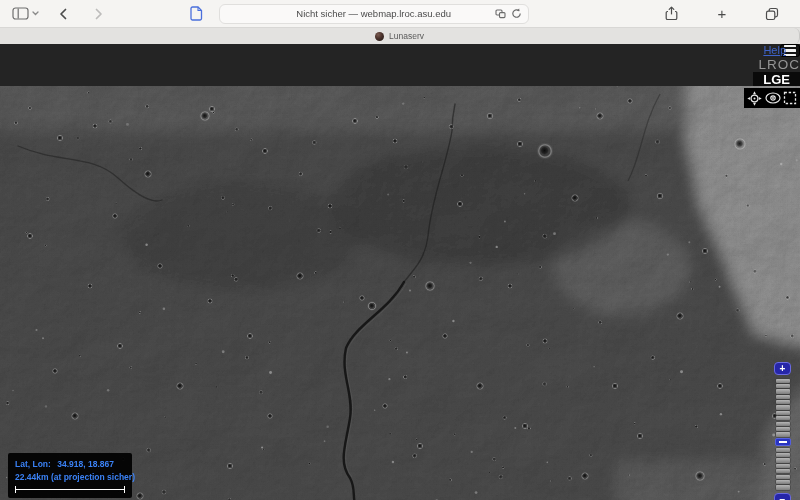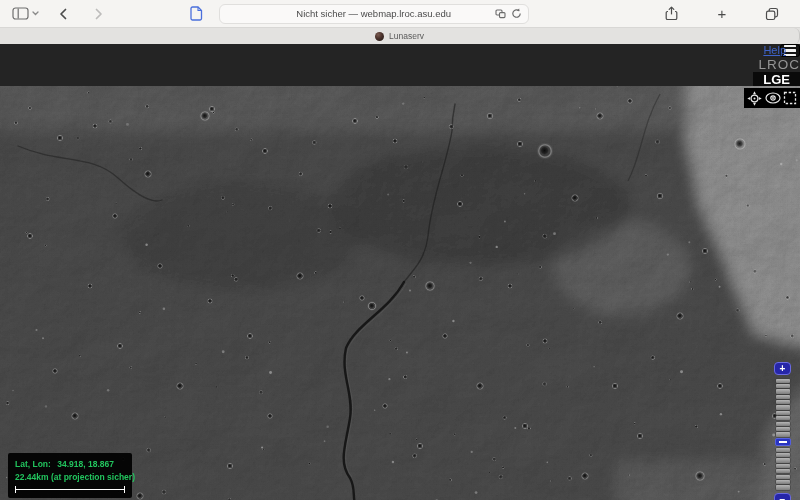--- a/index.html
+++ b/index.html
@@ -59,21 +59,21 @@
           cursor:pointer; display:flex; align-items:center; justify-content:center; }
   .zbtn.top { margin-bottom:3px; }
   .zbtn.bottom { margin-top:3px; }
   .zbar { width:14px; height:4.2px; margin:0.6px 0; border-radius:1px; cursor:pointer;
           background:linear-gradient(#b6b6b6,#7c7c7c); box-shadow:0 0 0 0.5px #3a3a3a; }
   .zhandle { width:16px; height:8px; margin:1px 0; border-radius:2px; background:#2a35c0;
              border:1px solid #5560e0; cursor:grab; display:flex; align-items:center; justify-content:center; }
   .zhandle i { display:block; width:8px; height:1.8px; background:#fff; }
 
   .infobox { position:absolute; left:8px; top:367px; width:124px; background:rgba(0,0,0,.92);
-             border-radius:2px; padding:6px 7px 5px 7px; color:#22c55e; }
+             border-radius:2px; padding:6px 7px 5px 7px; color:#3b82f6; }
   .infobox .row { font-size:8.5px; font-weight:bold; white-space:nowrap; margin-bottom:3px; }
   .infobox .row .val { margin-left:4px; }
   .scalebar { position:relative; height:7px; border-left:1.5px solid #fff; border-right:1.5px solid #fff;
               margin-top:4px; }
   .scalebar i { position:absolute; left:0; right:0; top:50%; height:1.3px; margin-top:-0.6px;
                 background:#fff; display:block; }
 
   svg { display:block; }
 </style>
 </head>

